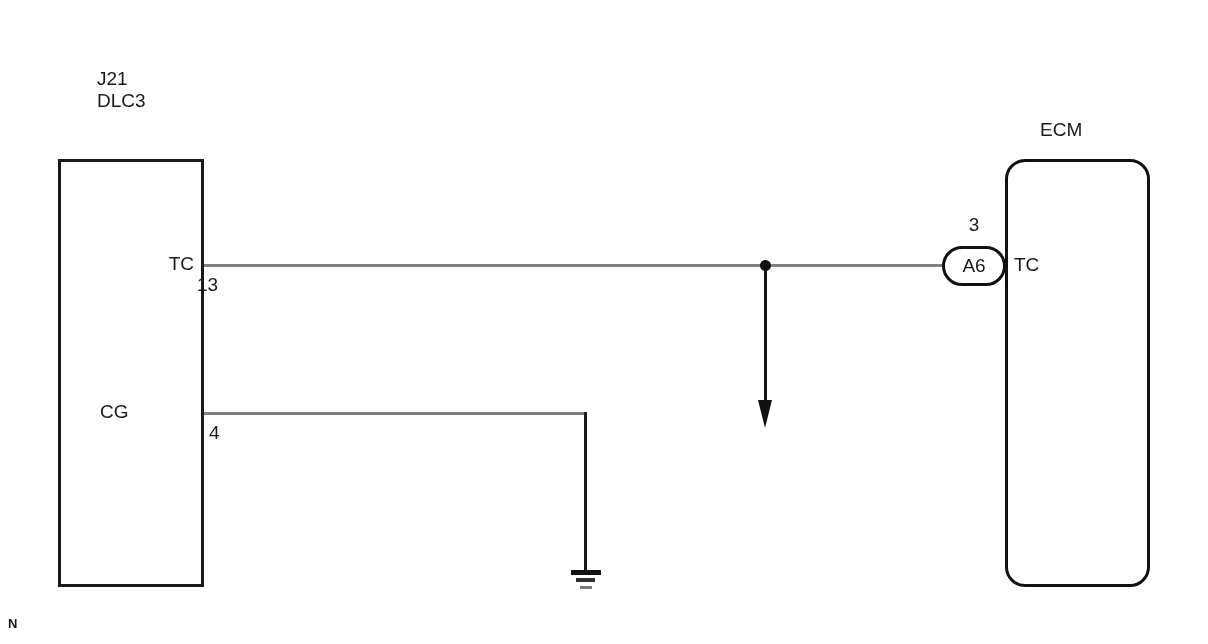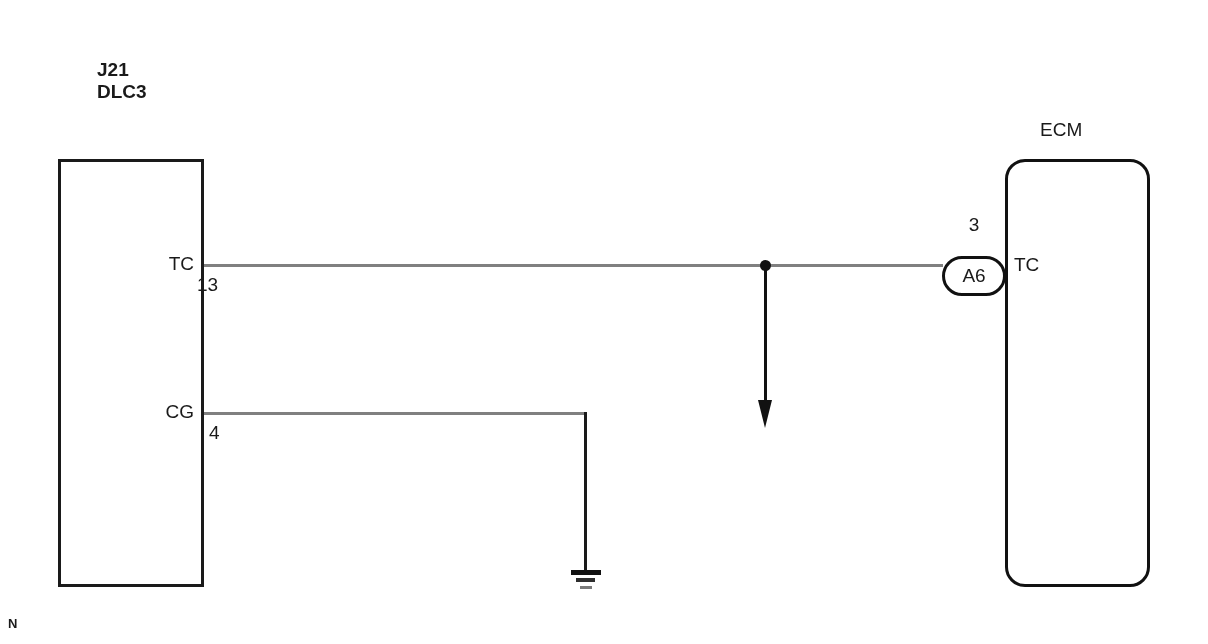--- a/index.html
+++ b/index.html
@@ -33,28 +33,28 @@
   }
   .ecm-box {
     left: 1005px; top: 159px;
     width: 145px; height: 428px;
     border: 3px solid #111111;
     border-radius: 20px;
     box-sizing: border-box;
     background: #ffffff;
   }
   
-  .dlc3-caption { left: 97px; top: 59px; font-weight: bold; }
+  .dlc3-caption { left: 97px; top: 68px; }
   .dlc3-caption span { display: block; }
   .ecm-caption { left: 1040px; top: 119px; width: 66px; }
 
   
   .pin-tc-label  { left: 118px; top: 253px; width: 76px; text-align: right; }
   .pin-13-label  { left: 197px; top: 274px; }
-  .pin-cg-label  { left: 118px; top: 401px; width: 76px; text-align: right; }
+  .pin-cg-label  { left: 100px; top: 401px; width: 76px; }
   .pin-4-label   { left: 209px; top: 422px; }
   .ecm-pin-num   { left: 942px; top: 214px; width: 64px; text-align: center; }
   .ecm-tc-label  { left: 1014px; top: 254px; }
 
   
   .wire { background: #808080; }
   .wire-tc {
     left: 204px; top: 264px;
     width: 739px; height: 3px;
   }
@@ -84,21 +84,21 @@
     left: 758px; top: 400px;
     width: 0; height: 0;
     border-left: 7px solid transparent;
     border-right: 7px solid transparent;
     border-top: 28px solid #111111;
   }
   .branch-caption { left: 672px; top: 436px; }
 
   
   .terminal-oval {
-    left: 942px; top: 256px;
+    left: 942px; top: 246px;
     width: 64px; height: 40px;
     border: 3px solid #111111;
     border-radius: 20px;
     box-sizing: border-box;
     background: #ffffff;
     display: flex;
     align-items: center;
     justify-content: center;
     font-size: 19px;
   }

